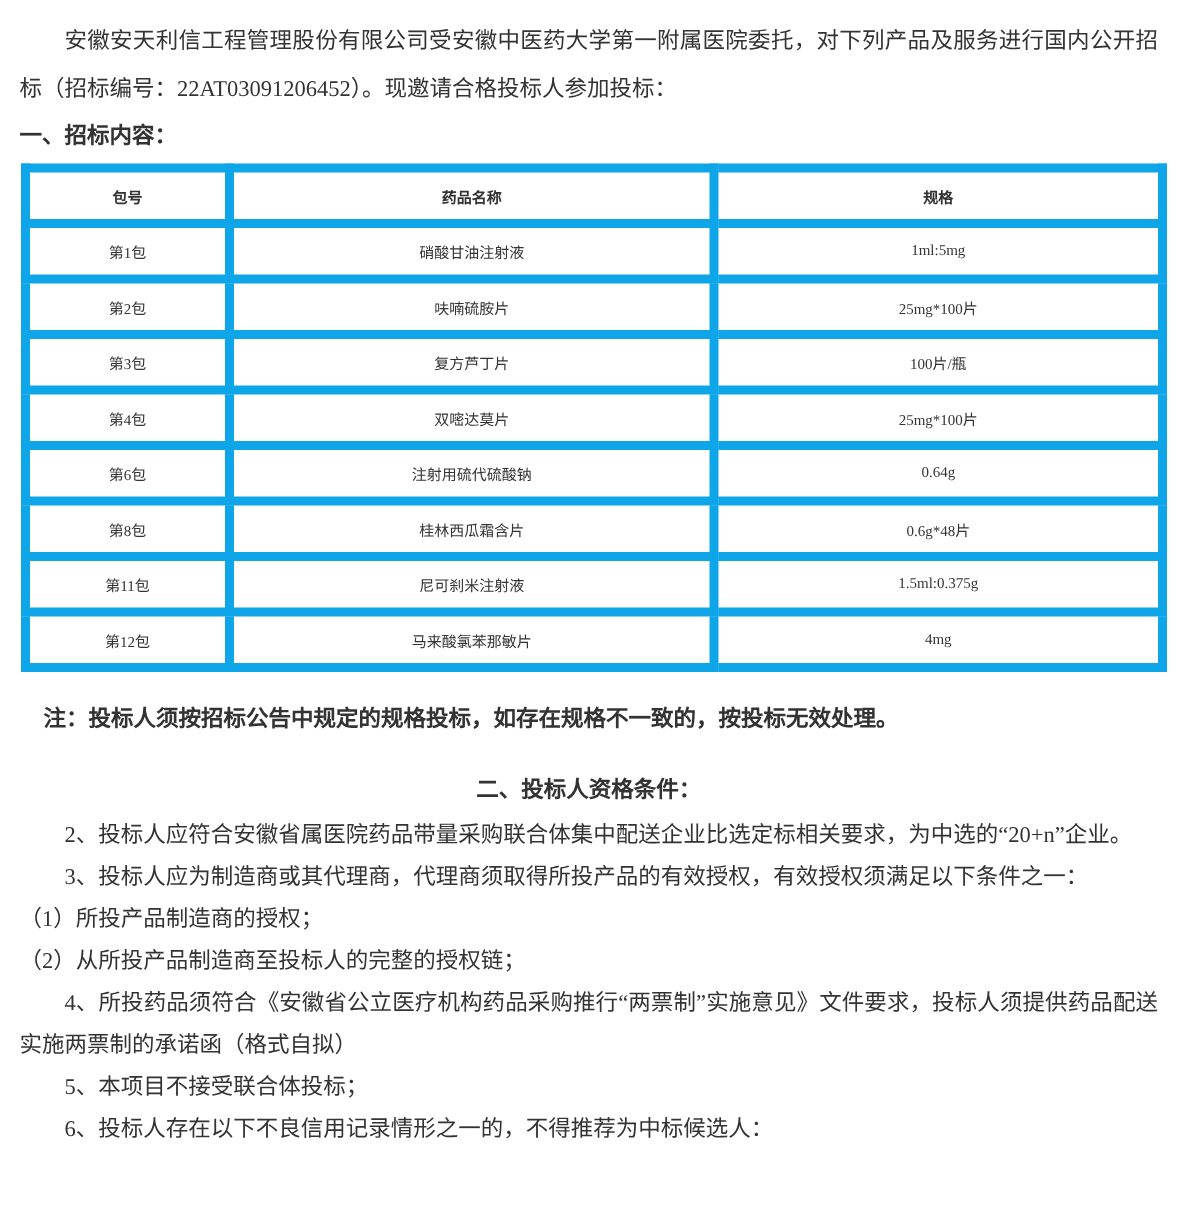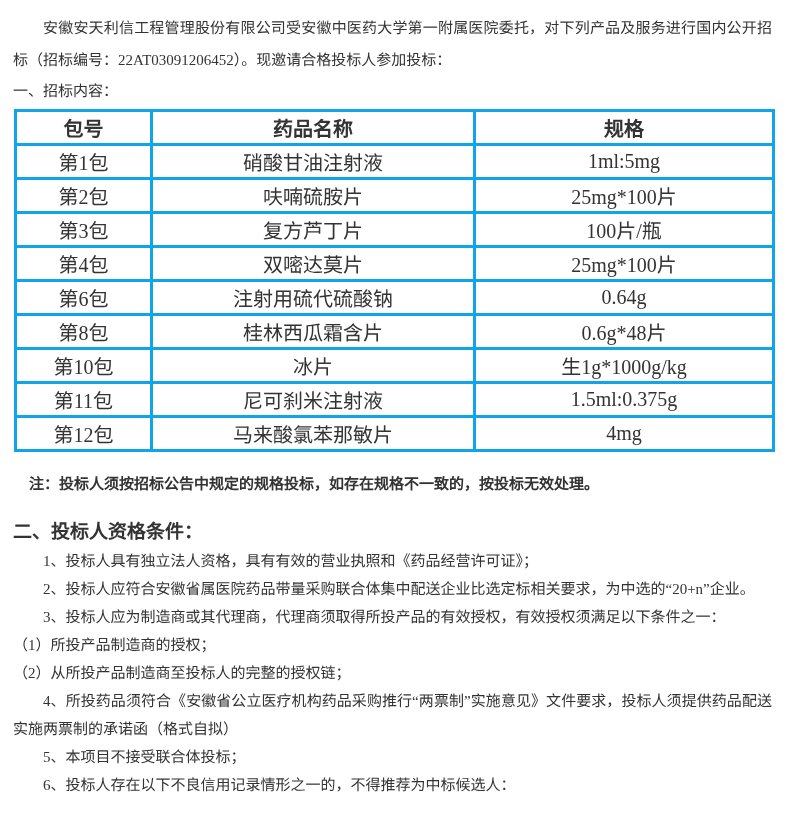--- a/index.html
+++ b/index.html
@@ -20,56 +20,57 @@
   }
   .intro {
     margin: 0;
     line-height: 32px;
     text-indent: 2em;
     text-align: justify;
   }
   .sec-heading {
     margin: 0;
     font-size: 15px;
-    font-weight: normal;
+    font-weight: bold;
     line-height: 31px;
     color: #333333;
   }
   table.tender {
     border-collapse: collapse;
     width: 758px;
     table-layout: fixed;
     margin: 2px 0 0 1px;
     border: 2px solid #000000;
   }
   table.tender th, table.tender td {
-    border: 3px solid #0ea5e9;
+    border: 6px solid #0ea5e9;
     height: 31px;
     padding: 0 2px;
     text-align: center;
     vertical-align: middle;
-    font-size: 20px;
+    font-size: 10px;
     overflow: hidden;
     white-space: nowrap;
   }
   table.tender th { font-weight: bold; }
   col.c-package { width: 136px; }
   col.c-drug    { width: 323px; }
   col.c-spec    { width: 299px; }
   .note {
     margin: 16px;
     font-weight: bold;
     line-height: 32px;
     text-align: justify;
   }
   .sec2-heading {
     margin: 0;
     font-weight: bold;
-    font-size: 19px;
+    font-size: 15px;
     line-height: 31px;
+    text-align: center;
   }
   .items p {
     margin: 0;
     line-height: 28px;
     text-align: justify;
   }
   .items p.num { text-indent: 2em; }
   .items p.sub { text-indent: 0; }
 </style>
 </head>
@@ -119,43 +120,37 @@
         <td>第6包</td>
         <td>注射用硫代硫酸钠</td>
         <td>0.64g</td>
       </tr>
       <tr>
         <td>第8包</td>
         <td>桂林西瓜霜含片</td>
         <td>0.6g*48片</td>
       </tr>
       <tr>
-        <td>第10包</td>
-        <td>冰片</td>
-        <td>生1g*1000g/kg</td>
-      </tr>
-      <tr>
         <td>第11包</td>
         <td>尼可刹米注射液</td>
         <td>1.5ml:0.375g</td>
       </tr>
       <tr>
         <td>第12包</td>
         <td>马来酸氯苯那敏片</td>
         <td>4mg</td>
       </tr>
     </tbody>
   </table>
 
   <p class="note">注：投标人须按招标公告中规定的规格投标，如存在规格不一致的，按投标无效处理。</p>
 
   <h3 class="sec2-heading">二、投标人资格条件：</h3>
 
   <div class="items">
-    <p class="num">1、投标人具有独立法人资格，具有有效的营业执照和《药品经营许可证》；</p>
     <p class="num">2、投标人应符合安徽省属医院药品带量采购联合体集中配送企业比选定标相关要求，为中选的“20+n”企业。</p>
     <p class="num">3、投标人应为制造商或其代理商，代理商须取得所投产品的有效授权，有效授权须满足以下条件之一：</p>
     <p class="sub">（1）所投产品制造商的授权；</p>
     <p class="sub">（2）从所投产品制造商至投标人的完整的授权链；</p>
     <p class="num">4、所投药品须符合《安徽省公立医疗机构药品采购推行“两票制”实施意见》文件要求，投标人须提供药品配送实施两票制的承诺函（格式自拟）</p>
     <p class="num">5、本项目不接受联合体投标；</p>
     <p class="num">6、投标人存在以下不良信用记录情形之一的，不得推荐为中标候选人：</p>
   </div>
 
 </div>

